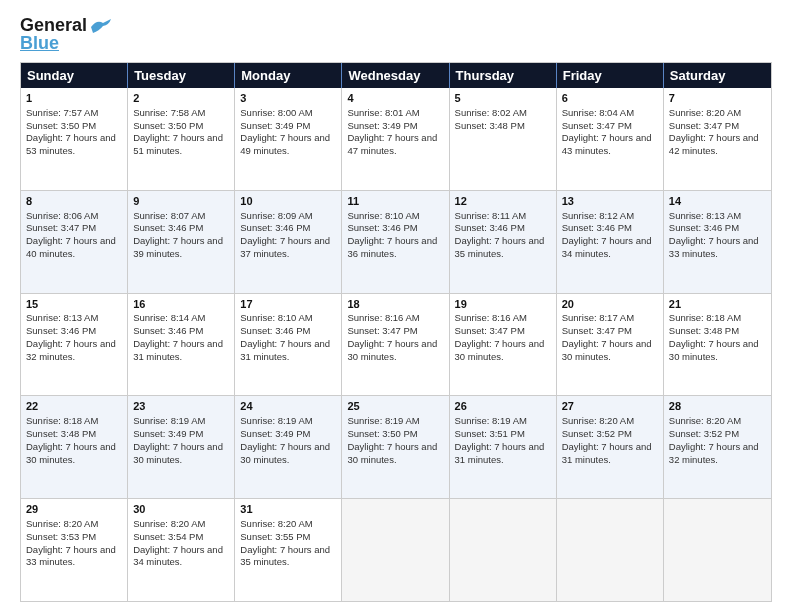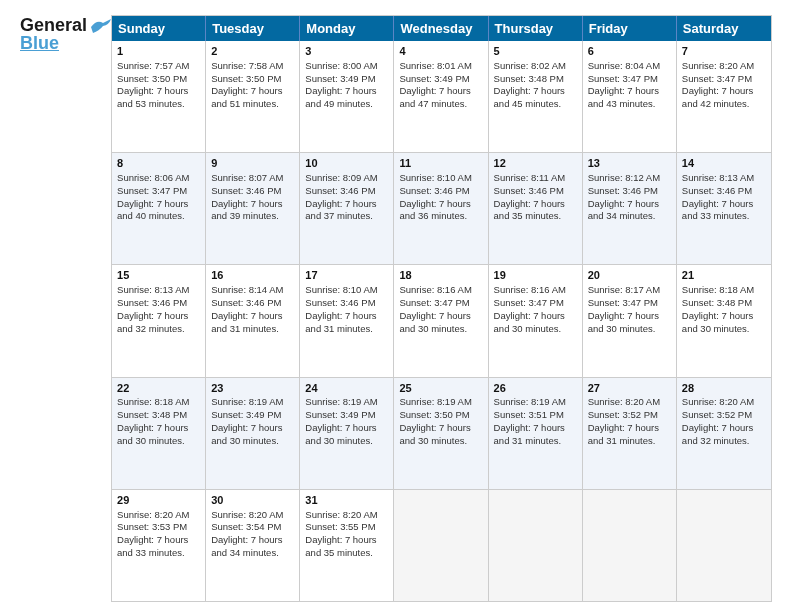--- a/index.html
+++ b/index.html
@@ -8,21 +8,21 @@
       height: 612px;
       font-family: Arial, sans-serif;
       background: #fff;
       overflow: hidden;
     }
     .page {
       width: 792px;
       height: 612px;
       padding: 15px 20px 10px 20px;
       display: flex;
-      flex-direction: row;
+      flex-direction: column;
     }
     .header {
       display: flex;
       justify-content: space-between;
       align-items: flex-start;
       margin-bottom: 8px;
     }
     .logo {
       display: flex;
       flex-direction: column;
@@ -43,21 +43,21 @@
     }
     .calendar {
       flex: 1;
       display: flex;
       flex-direction: column;
       border: 1px solid #ccc;
     }
     .cal-header {
       display: grid;
       grid-template-columns: repeat(7, 1fr);
-      background: #0369a1;
+      background: #0f172a;
     }
     .cal-header-cell {
       color: #fff;
       font-size: 13px;
       font-weight: bold;
       padding: 5px 6px;
       text-align: left;
       border-right: 1px solid #5a85c5;
     }
     .cal-header-cell:last-child { border-right: none; }
@@ -123,21 +123,21 @@
         <div class="cal-header-cell">Thursday</div>
         <div class="cal-header-cell">Friday</div>
         <div class="cal-header-cell">Saturday</div>
       </div>
     <div class="cal-body">
     <div class="cal-row">
           <div class="cal-cell"><span class="day-num">1</span><span>Sunrise: 7:57 AM</span><br><span>Sunset: 3:50 PM</span><br><span>Daylight: 7 hours and 53 minutes.</span></div>
           <div class="cal-cell"><span class="day-num">2</span><span>Sunrise: 7:58 AM</span><br><span>Sunset: 3:50 PM</span><br><span>Daylight: 7 hours and 51 minutes.</span></div>
           <div class="cal-cell"><span class="day-num">3</span><span>Sunrise: 8:00 AM</span><br><span>Sunset: 3:49 PM</span><br><span>Daylight: 7 hours and 49 minutes.</span></div>
           <div class="cal-cell"><span class="day-num">4</span><span>Sunrise: 8:01 AM</span><br><span>Sunset: 3:49 PM</span><br><span>Daylight: 7 hours and 47 minutes.</span></div>
-          <div class="cal-cell"><span class="day-num">5</span><span>Sunrise: 8:02 AM</span><br><span>Sunset: 3:48 PM</span><br><span>Daylight: 7 hours and 45 minutes.</span></div>
+          <div class="cal-cell"><span class="day-num">5</span><span>Sunrise: 8:02 AM</span><br><span>Sunset: 3:48 PM</span><br></div>
           <div class="cal-cell"><span class="day-num">6</span><span>Sunrise: 8:04 AM</span><br><span>Sunset: 3:47 PM</span><br><span>Daylight: 7 hours and 43 minutes.</span></div>
           <div class="cal-cell"><span class="day-num">7</span><span>Sunrise: 8:20 AM</span><br><span>Sunset: 3:47 PM</span><br><span>Daylight: 7 hours and 42 minutes.</span></div>
         </div>
         <div class="cal-row">
           <div class="cal-cell alt-row"><span class="day-num">8</span><span>Sunrise: 8:06 AM</span><br><span>Sunset: 3:47 PM</span><br><span>Daylight: 7 hours and 40 minutes.</span></div>
           <div class="cal-cell alt-row"><span class="day-num">9</span><span>Sunrise: 8:07 AM</span><br><span>Sunset: 3:46 PM</span><br><span>Daylight: 7 hours and 39 minutes.</span></div>
           <div class="cal-cell alt-row"><span class="day-num">10</span><span>Sunrise: 8:09 AM</span><br><span>Sunset: 3:46 PM</span><br><span>Daylight: 7 hours and 37 minutes.</span></div>
           <div class="cal-cell alt-row"><span class="day-num">11</span><span>Sunrise: 8:10 AM</span><br><span>Sunset: 3:46 PM</span><br><span>Daylight: 7 hours and 36 minutes.</span></div>
           <div class="cal-cell alt-row"><span class="day-num">12</span><span>Sunrise: 8:11 AM</span><br><span>Sunset: 3:46 PM</span><br><span>Daylight: 7 hours and 35 minutes.</span></div>
           <div class="cal-cell alt-row"><span class="day-num">13</span><span>Sunrise: 8:12 AM</span><br><span>Sunset: 3:46 PM</span><br><span>Daylight: 7 hours and 34 minutes.</span></div>

